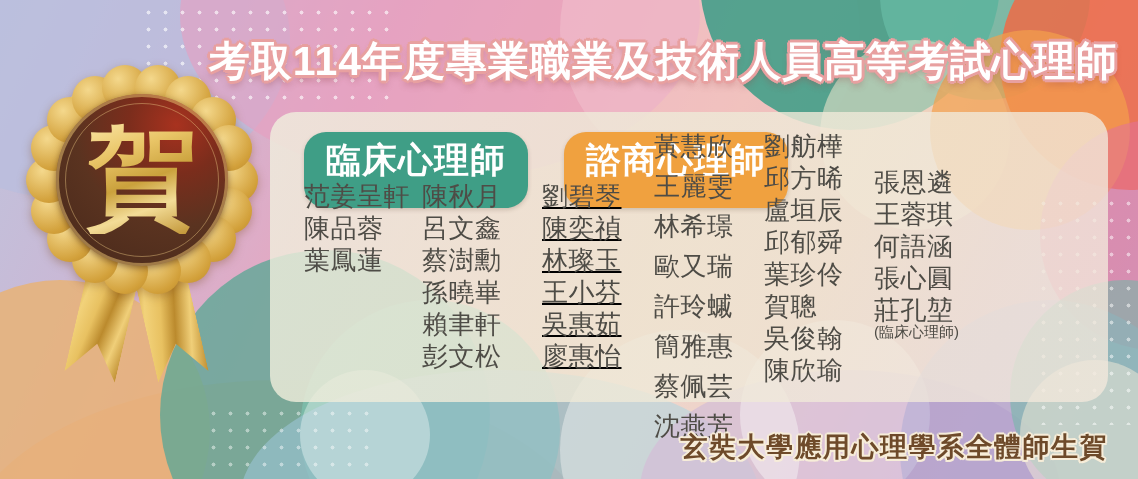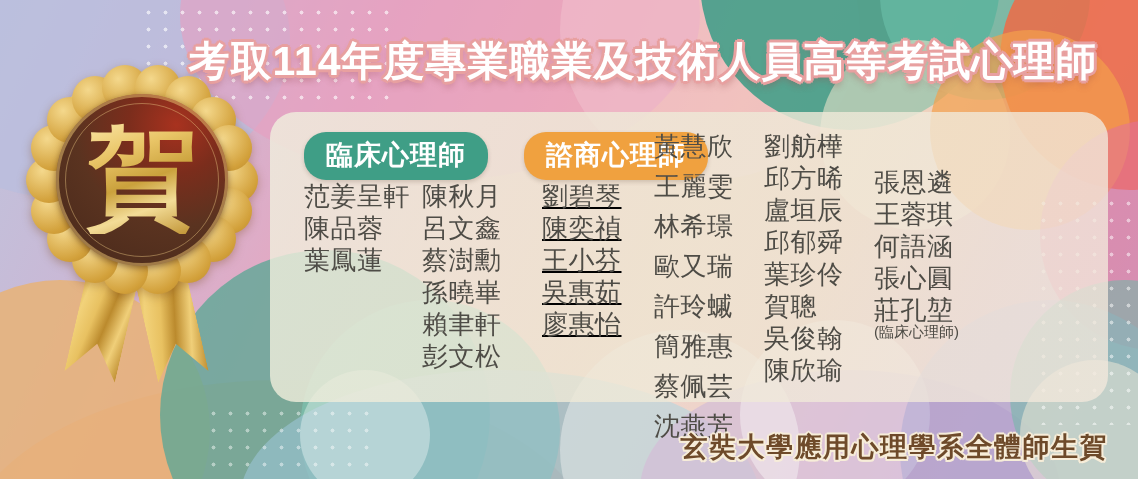--- a/index.html
+++ b/index.html
@@ -101,43 +101,43 @@
     font-weight: 700;
     background: linear-gradient(160deg,#fbe6a6 0%,#e9c567 28%,#caa13c 52%,#f3dc97 72%,#bd8f2e 100%);
     -webkit-background-clip: text; background-clip: text; color: transparent;
     position: relative; z-index: 2;
     transform: translateY(-2px);
   }
 
   
   #title {
     position: absolute; left: 168px; top: 34px; width: 950px;
-    text-align: center;
+    text-align: right;
     font-size: 41px; font-weight: 700; letter-spacing: 1px;
     color: #ffffff;
     text-shadow:
        3px 0 0 #e8a0a0, -3px 0 0 #e8a0a0, 0 3px 0 #e8a0a0, 0 -3px 0 #e8a0a0,
        2px 2px 0 #e8a0a0, -2px 2px 0 #e8a0a0, 2px -2px 0 #e8a0a0, -2px -2px 0 #e8a0a0,
        0 5px 7px rgba(150,70,70,.45);
   }
 
   
   #panel {
     position: absolute; left: 270px; top: 112px;
     width: 838px; height: 290px;
     background: linear-gradient(120deg, rgba(240,240,222,.80) 0%, rgba(238,233,215,.82) 45%, rgba(243,232,220,.78) 100%);
     border-radius: 26px;
     padding: 14px 16px 10px 34px;
   }
 
   #badges { position: absolute; left: 34px; top: 20px; display: flex; gap: 36px; }
   .badge {
     border-radius: 22px;
-    padding: 5px 22px 7px;
-    font-size: 27px; font-weight: 700; color: #ffffff;
+    padding: 5px 22px 24px;
+    font-size: 35px; font-weight: 700; color: #ffffff;
     letter-spacing: 1px;
     box-shadow: 0 2px 4px rgba(90,70,50,.22);
   }
   .badge-clinical  { background: #3f9e86; }
   .badge-counsel   { background: #f0a13f; }
 
   #columns {
     position: absolute; left: 34px; top: 18px;
     display: flex; align-items: flex-start;
   }
@@ -245,20 +245,21 @@
           <div class="col-name">陳秋月</div>
           <div class="col-name">呂文鑫</div>
           <div class="col-name">蔡澍勳</div>
           <div class="col-name">孫曉崋</div>
           <div class="col-name">賴聿軒</div>
           <div class="col-name">彭文松</div>
         </div>
         <div class="col col-c2">
           <div class="col-name">劉碧琴</div>
           <div class="col-name">陳奕禎</div>
+          <div class="col-name">林璨玉</div>
           <div class="col-name">王小芬</div>
           <div class="col-name">吳惠茹</div>
           <div class="col-name">廖惠怡</div>
         </div>
         <div class="col col-c3">
           <div class="col-name">黃慧欣</div>
           <div class="col-name">王麗雯</div>
           <div class="col-name">林希璟</div>
           <div class="col-name">歐又瑞</div>
           <div class="col-name">許玲䗩</div>

